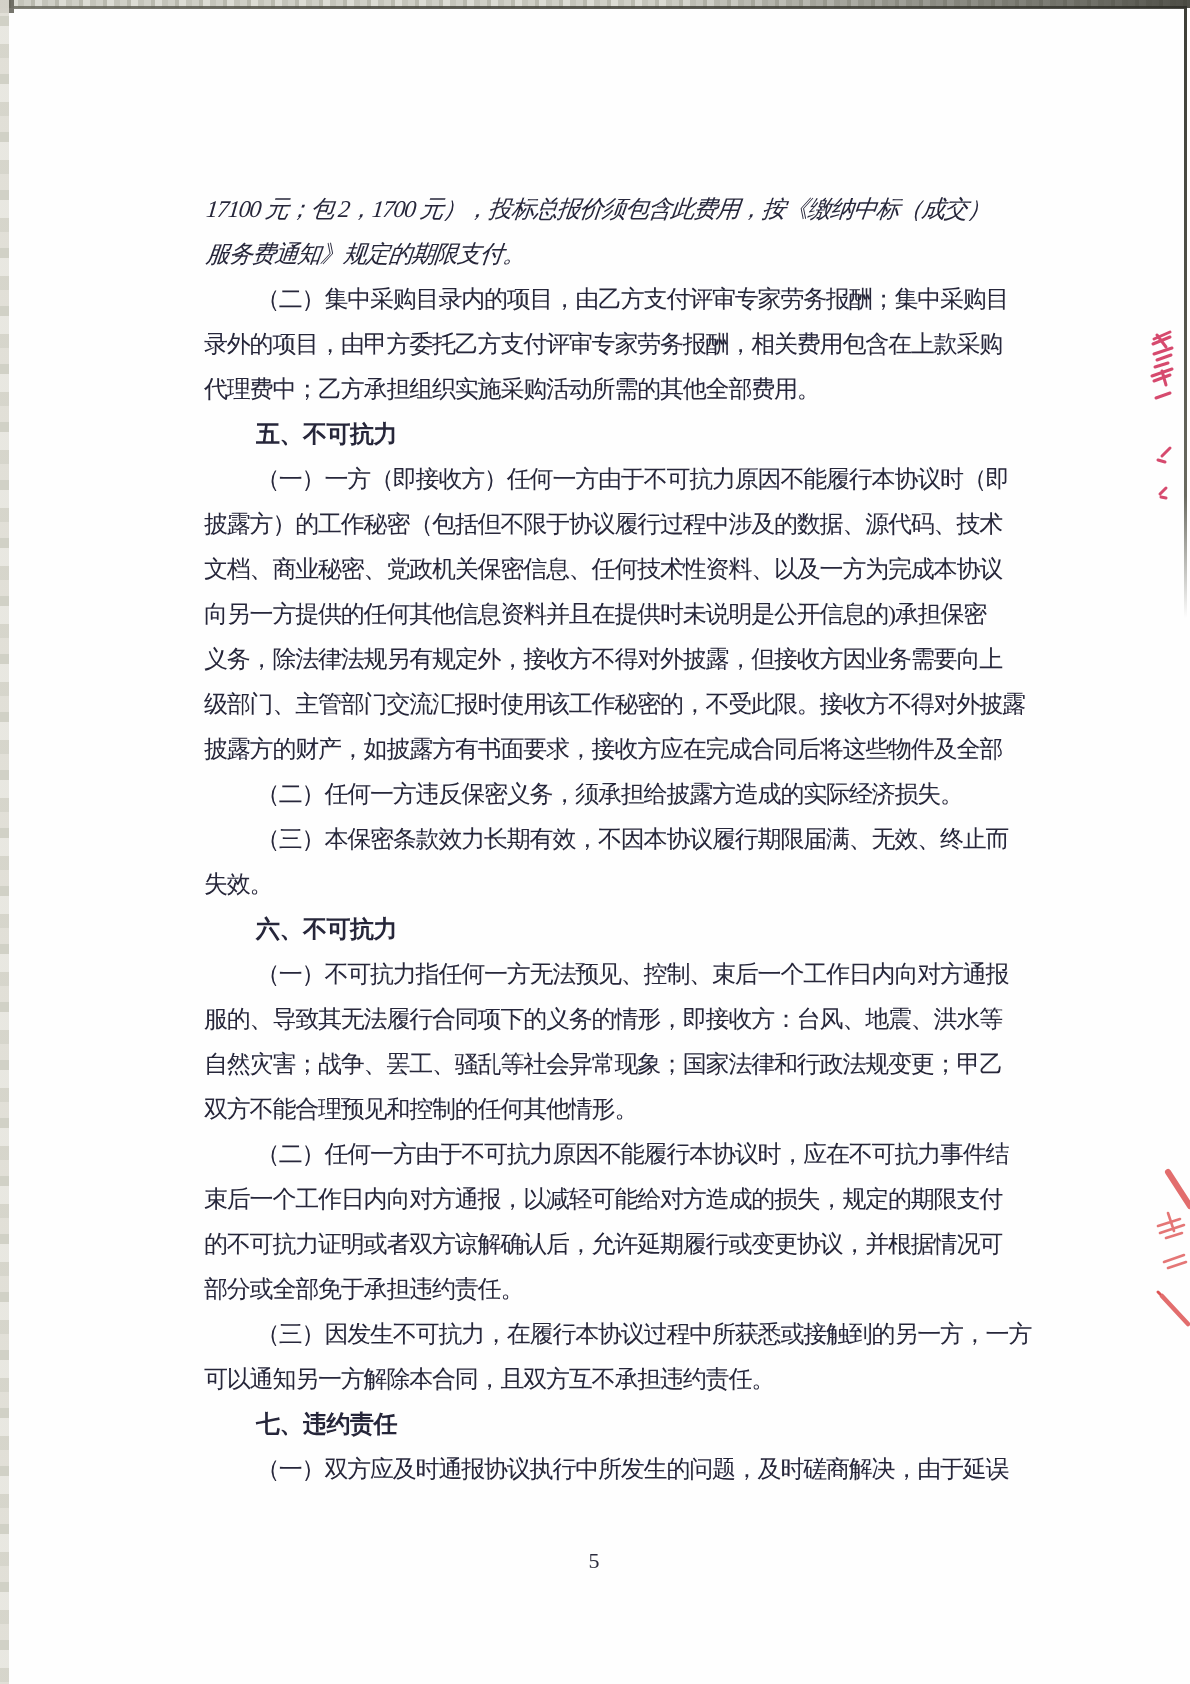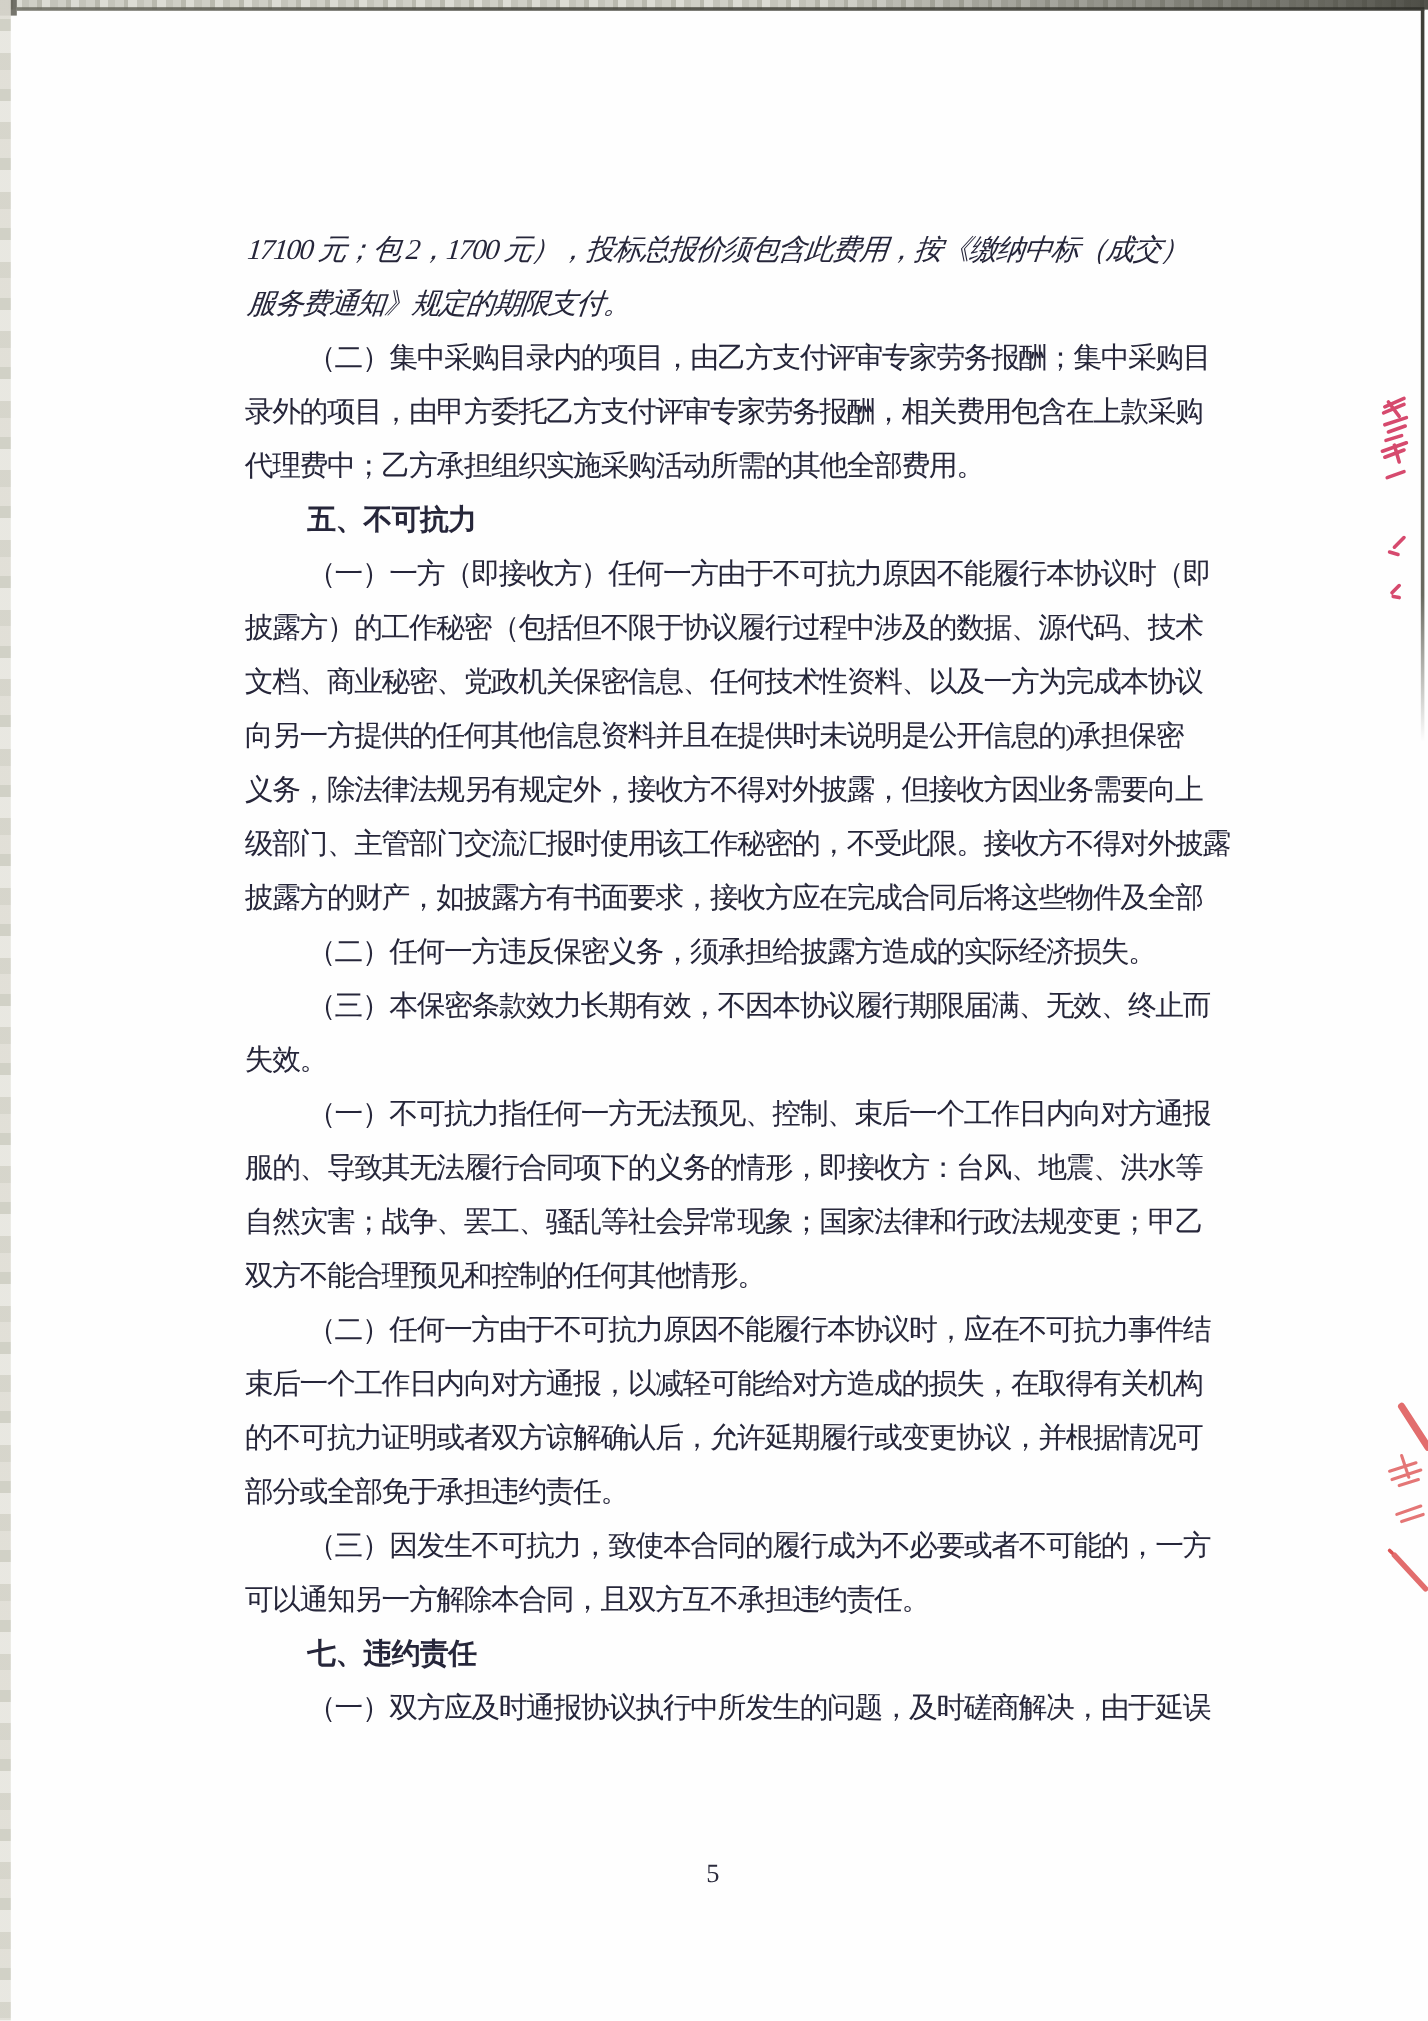--- a/index.html
+++ b/index.html
@@ -77,29 +77,30 @@
       <div class="line indent">（一）一方（即接收方）任何一方由于不可抗力原因不能履行本协议时（即</div>
       <div class="line">披露方）的工作秘密（包括但不限于协议履行过程中涉及的数据、源代码、技术</div>
       <div class="line">文档、商业秘密、党政机关保密信息、任何技术性资料、以及一方为完成本协议</div>
       <div class="line">向另一方提供的任何其他信息资料并且在提供时未说明是公开信息的)承担保密</div>
       <div class="line">义务，除法律法规另有规定外，接收方不得对外披露，但接收方因业务需要向上</div>
       <div class="line">级部门、主管部门交流汇报时使用该工作秘密的，不受此限。接收方不得对外披露</div>
       <div class="line">披露方的财产，如披露方有书面要求，接收方应在完成合同后将这些物件及全部</div>
       <div class="line indent">（二）任何一方违反保密义务，须承担给披露方造成的实际经济损失。</div>
       <div class="line indent">（三）本保密条款效力长期有效，不因本协议履行期限届满、无效、终止而</div>
       <div class="line">失效。</div>
+      <div class="line heading indent">六、不可抗力</div>
       <div class="line indent">（一）不可抗力指任何一方无法预见、控制、束后一个工作日内向对方通报</div>
       <div class="line">服的、导致其无法履行合同项下的义务的情形，即接收方：台风、地震、洪水等</div>
       <div class="line">自然灾害；战争、罢工、骚乱等社会异常现象；国家法律和行政法规变更；甲乙</div>
       <div class="line">双方不能合理预见和控制的任何其他情形。</div>
       <div class="line indent">（二）任何一方由于不可抗力原因不能履行本协议时，应在不可抗力事件结</div>
-      <div class="line">束后一个工作日内向对方通报，以减轻可能给对方造成的损失，在取得有关机构</div>
+      <div class="line">束后一个工作日内向对方通报，以减轻可能给对方造成的损失，规定的期限支付</div>
       <div class="line">的不可抗力证明或者双方谅解确认后，允许延期履行或变更协议，并根据情况可</div>
       <div class="line">部分或全部免于承担违约责任。</div>
-      <div class="line indent">（三）因发生不可抗力，致使本合同的履行成为不必要或者不可能的，一方</div>
+      <div class="line indent">（三）因发生不可抗力，在履行本协议过程中所获悉或接触到的另一方，一方</div>
       <div class="line">可以通知另一方解除本合同，且双方互不承担违约责任。</div>
       <div class="line heading indent">七、违约责任</div>
       <div class="line indent">（一）双方应及时通报协议执行中所发生的问题，及时磋商解决，由于延误</div>
     </div>
 
   <div class="page-number">5</div>
 
   <svg class="hand-mark" width="48" height="190" viewBox="0 0 48 190" fill="none" stroke="#d64a6e" stroke-width="3" stroke-linecap="round">
     <path d="M30 6 l-16 7 m3 -4 l9 12 m-13 -3 l17 -7"></path>
     <path d="M14 28 l18 -6 m-15 12 l14 -5 m-16 12 l13 -4"></path>

